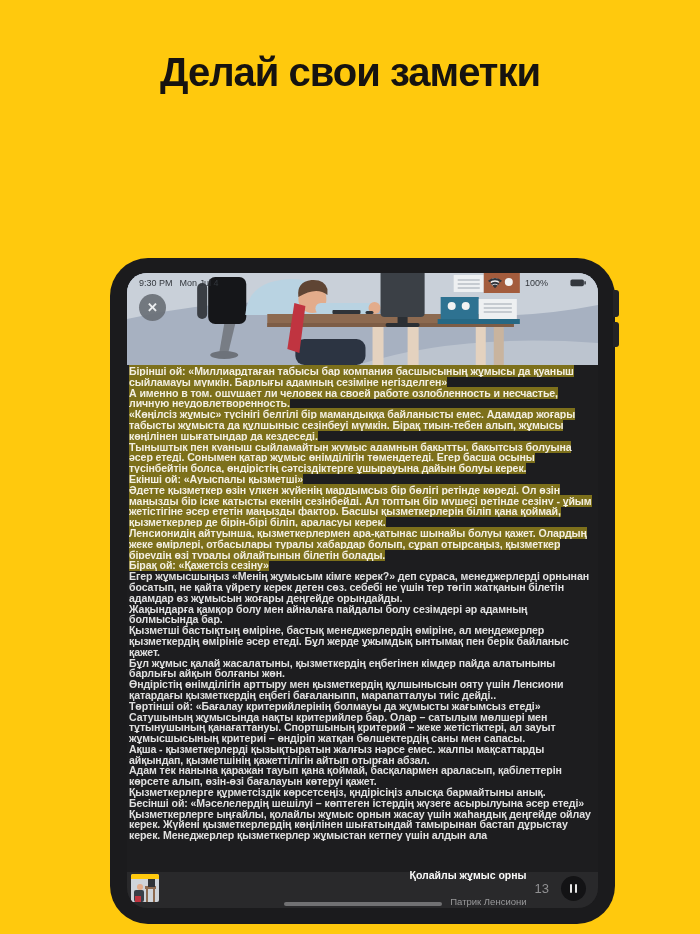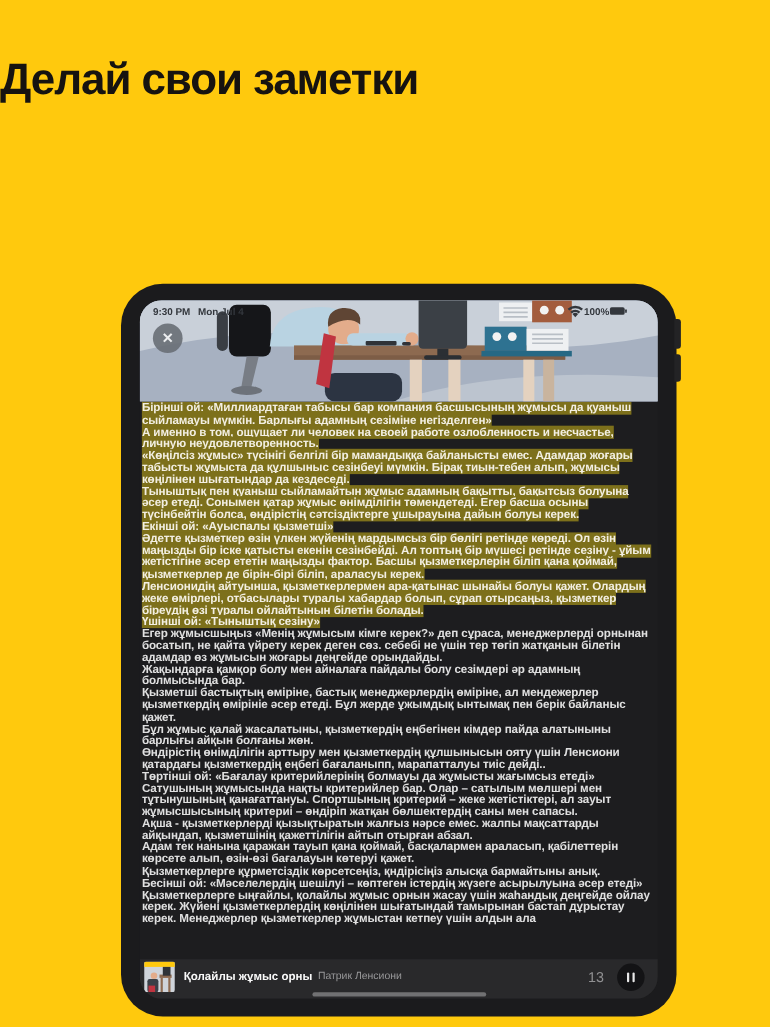--- a/index.html
+++ b/index.html
@@ -7,21 +7,21 @@
     --text:#e0e0e0; --hl-text:#f3efe2; --bar:#29292b;
   }
   *{box-sizing:border-box; margin:0; padding:0;}
   html,body{width:700px; height:934px;}
   body{
     background:var(--yellow);
     font-family:"Liberation Sans", sans-serif;
     position:relative; overflow:hidden;
   }
   .main-title{
-    position:absolute; top:50px; left:0; width:700px; text-align:left;
+    position:absolute; top:50px; left:0; width:700px; text-align:center;
     font-size:40px; font-weight:800; letter-spacing:-1px; color:#161310;
   }
   
   .tablet{
     position:absolute; left:110px; top:258px; width:505px; height:666px;
     background:var(--frame); border-radius:38px;
   }
   .side-btn{
     position:absolute; right:-4px; width:6px; background:#232325;
     border-radius:0 3px 3px 0;
@@ -30,26 +30,26 @@
   .side-btn.b2{top:64px; height:25px;}
   .screen{
     position:absolute; left:17px; top:15px; width:471px; height:635px;
     background:var(--screen); border-radius:20px; overflow:hidden;
     display:flex; flex-direction:column;
   }
   
   .illus-wrap{position:relative; height:92px; flex:none; background:#a7b1c1;}
   .illus-wrap svg{display:block; width:100%; height:100%;}
   .status-bar{
-    position:absolute; top:3px; left:0; right:16px; height:14px;
+    position:absolute; top:3px; left:0; right:0; height:14px;
     display:flex; justify-content:space-between; align-items:center;
-    padding:0 12px; font-size:9px; font-weight:700; color:#33373d;
+    padding:0 12px; font-size:9px; font-weight:400; color:#33373d;
   }
   .sb-left{display:flex; gap:7px;}
-  .sb-right{display:flex; align-items:center; gap:0;}
+  .sb-right{display:flex; align-items:center; gap:22px;}
   .wifi-svg, .batt-svg{display:block;}
   .close-btn{
     position:absolute; left:12px; top:21px; width:27px; height:27px;
     border-radius:50%; background:rgba(106,112,119,.92); color:#eceef0;
     display:flex; align-items:center; justify-content:center;
     font-size:13px; font-weight:700; cursor:pointer;
   }
   
   .reader{
     flex:1; overflow:hidden; padding:1px 2px 0 2px;
@@ -63,21 +63,21 @@
     box-decoration-break:clone; -webkit-box-decoration-break:clone;
   }
   
   .player-bar{
     flex:none; height:36px; background:var(--bar);
     display:flex; align-items:center; gap:8px; padding:0 12px 4px 4px;
     position:relative; cursor:pointer;
   }
   .thumb{width:28px; height:28px; border-radius:2px; overflow:hidden; flex:none;}
   .thumb svg{display:block; width:100%; height:100%;}
-  .player-titles{flex:1; min-width:0; display:flex; flex-direction:row; gap:5px;text-align:right;}
+  .player-titles{flex:1; min-width:0; display:flex; flex-direction:column; gap:15px;text-align:right;}
   .player-title{font-size:10.5px; font-weight:700; color:#fafafa; white-space:nowrap;}
   .player-author{font-size:9.5px; color:#98989a; white-space:nowrap;}
   .page-num{font-size:13px; color:#909092; margin-right:4px;}
   .pause-btn{
     width:25px; height:25px; border-radius:50%; background:#131315;
     display:flex; align-items:center; justify-content:center; gap:2.5px;
     cursor:pointer; flex:none;
   }
   .pause-btn i{display:block; width:2.5px; height:9px; background:#e8e8e8; border-radius:1px;}
   .home-indicator{
@@ -175,21 +175,21 @@
     </div>
 
     <div class="reader">
         <p><span class="hl">Бірінші ой: «Миллиардтаған табысы бар компания басшысының жұмысы да қуаныш сыйламауы мүмкін. Барлығы адамның сезіміне негізделген»</span></p>
         <p><span class="hl">А именно в том, ощущает ли человек на своей работе озлобленность и несчастье, личную неудовлетворенность.</span></p>
         <p><span class="hl">«Көңілсіз жұмыс» түсінігі белгілі бір мамандыққа байланысты емес. Адамдар жоғары табысты жұмыста да құлшыныс сезінбеуі мүмкін. Бірақ тиын-тебен алып, жұмысы көңілінен шығатындар да кездеседі.</span></p>
         <p><span class="hl">Тыныштық пен қуаныш сыйламайтын жұмыс адамның бақытты, бақытсыз болуына әсер етеді. Сонымен қатар жұмыс өнімділігін төмендетеді. Егер басша осыны түсінбейтін болса, өндірістің сәтсіздіктерге ұшырауына дайын болуы керек.</span></p>
         <p><span class="hl">Екінші ой: «Ауыспалы қызметші»</span></p>
         <p><span class="hl">Әдетте қызметкер өзін үлкен жүйенің мардымсыз бір бөлігі ретінде көреді. Ол өзін маңызды бір іске қатысты екенін сезінбейді. Ал топтың бір мүшесі ретінде сезіну - ұйым жетістігіне әсер ететін маңызды фактор. Басшы қызметкерлерін біліп қана қоймай, қызметкерлер де бірін-бірі біліп, араласуы керек.</span></p>
         <p><span class="hl">Ленсионидің айтуынша, қызметкерлермен ара-қатынас шынайы болуы қажет. Олардың жеке өмірлері, отбасылары туралы хабардар болып, сұрап отырсаңыз, қызметкер біреудің өзі туралы ойлайтынын білетін болады.</span></p>
-        <p><span class="hl">Үшінші ой: «Тыныштық сезіну»</span></p>
+        <p><span class="hl">Бірақ ой: «Қажетсіз сезіну»</span></p>
         <p><span>Егер жұмысшыңыз «Менің жұмысым кімге керек?» деп сұраса, менеджерлерді орнынан босатып, не қайта үйрету керек деген сөз. себебі не үшін тер төгіп жатқанын білетін адамдар өз жұмысын жоғары деңгейде орындайды.</span></p>
         <p><span>Жақындарға қамқор болу мен айналаға пайдалы болу сезімдері әр адамның болмысында бар.</span></p>
         <p><span>Қызметші бастықтың өміріне, бастық менеджерлердің өміріне, ал мендежерлер қызметкердің өмірініе әсер етеді. Бұл жерде ұжымдық ынтымақ пен берік байланыс қажет.</span></p>
         <p><span>Бұл жұмыс қалай жасалатыны, қызметкердің еңбегінен кімдер пайда алатыныны барлығы айқын болғаны жөн.</span></p>
         <p><span>Өндірістің өнімділігін арттыру мен қызметкердің құлшынысын ояту үшін Ленсиони қатардағы қызметкердің еңбегі бағаланыпп, марапатталуы тиіс дейді..</span></p>
         <p><span>Төртінші ой: «Бағалау критерийлерінің болмауы да жұмысты жағымсыз етеді»</span></p>
         <p><span>Сатушының жұмысында нақты критерийлер бар. Олар – сатылым мөлшері мен тұтынушының қанағаттануы. Спортшының критерий – жеке жетістіктері, ал зауыт жұмысшысының критериі – өндіріп жатқан бөлшектердің саны мен сапасы.</span></p>
         <p><span>Ақша - қызметкерлерді қызықтыратын жалғыз нәрсе емес. жалпы мақсаттарды айқындап, қызметшінің қажеттілігін айтып отырған абзал.</span></p>
         <p><span>Адам тек нанына қаражан тауып қана қоймай, басқалармен араласып, қабілеттерін көрсете алып, өзін-өзі бағалауын көтеруі қажет.</span></p>
         <p><span>Қызметкерлерге құрметсіздік көрсетсеңіз, қндірісіңіз алысқа бармайтыны анық.</span></p>

